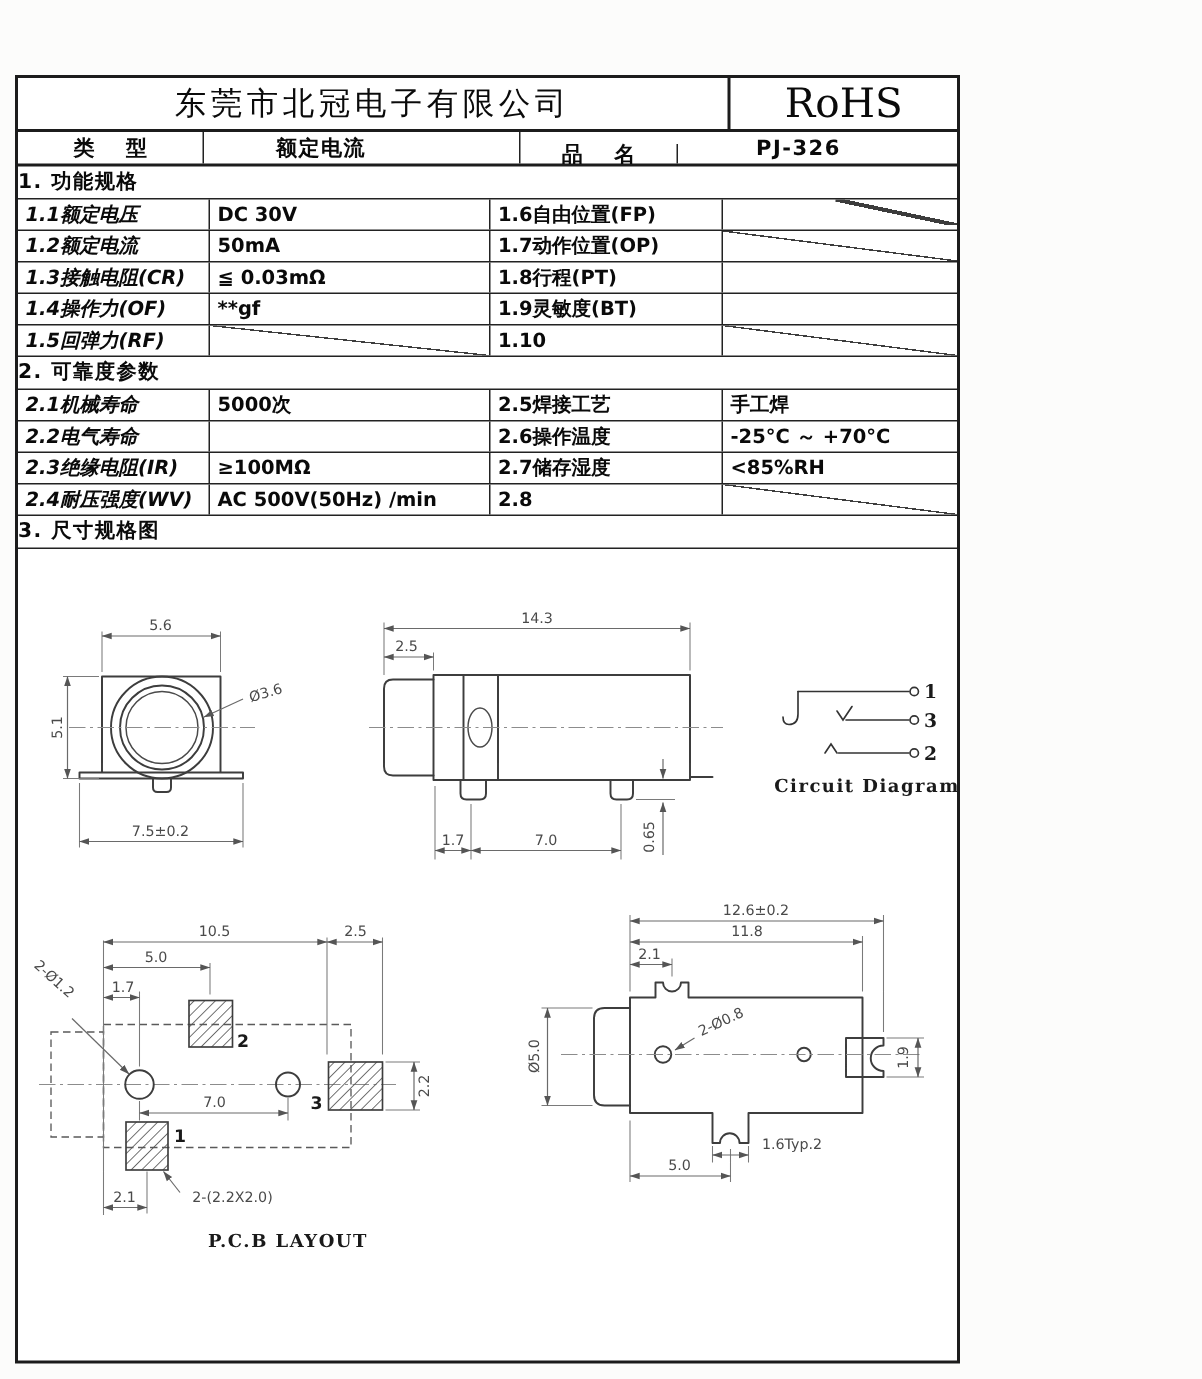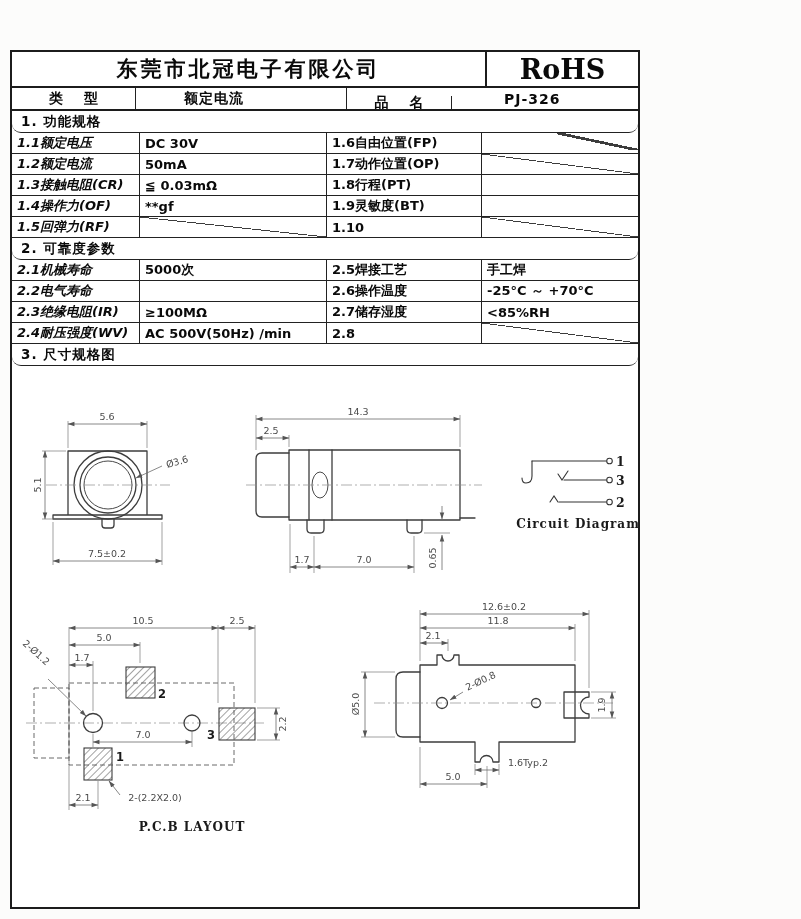--- a/index.html
+++ b/index.html
@@ -1,28 +1,28 @@
 <!DOCTYPE html>
 <html><head>
 <meta charset="utf-8">
 <style>
   * { box-sizing: border-box; margin: 0; padding: 0; }
   html,body { width: 801px; height: 919px; background:#fcfcfb; font-family:"DejaVu Sans","Liberation Sans",sans-serif; position:relative; overflow:hidden; }
   .doc { position:absolute; left:10px; top:50px; width:630px; height:859px; border:2px solid #1c1c1c; background:#ffffff; }
   .row { display:flex; border-bottom:1px solid #222; }
   .hdr { height:36px; border-bottom:2px solid #1c1c1c; }
-  .hdr-company { flex:1; display:flex; align-items:center; justify-content:center; font-size:21px; font-weight:bold; letter-spacing:3px; color:#0a0a0a; }
-  .hdr-rohs { width:153px; border-left:2px solid #1c1c1c; display:flex; align-items:center; justify-content:center; font-family:"DejaVu Serif","Liberation Serif",serif; font-size:27px; color:#0a0a0a;font-weight:bold; }
+  .hdr-company { flex:1; display:flex; align-items:center; justify-content:center; font-size:21px; font-weight:normal; letter-spacing:3px; color:#0a0a0a; }
+  .hdr-rohs { width:153px; border-left:2px solid #1c1c1c; display:flex; align-items:center; justify-content:center; font-family:"DejaVu Serif","Liberation Serif",serif; font-size:27px; color:#0a0a0a; }
   .trow { height:23px; border-bottom:2px solid #1c1c1c; font-weight:bold; font-size:14px; }
   .trow .tc { display:flex; align-items:center; border-right:1.5px solid #222; color:#0a0a0a; }
   .tc1 { width:124px; justify-content:center; letter-spacing:8px; padding-left:8px; }
   .tc2 { width:211px; padding-left:48px; letter-spacing:1px; }
   .tc3 { width:105px; justify-content:center; letter-spacing:8px; padding-left:8px;margin-top:8px; }
   .tc4 { flex:1; padding-left:52px; border-right:none !important; letter-spacing:1px; }
-  .stitle { height:22px; line-height:21px; border-bottom:1px solid #222; font-weight:bold; font-size:13.5px; padding-left:9px; color:#0a0a0a; letter-spacing:1px;border-radius:9px; }
+  .stitle { height:22px; line-height:21px; border-bottom:1px solid #222; font-weight:bold; font-size:13.5px; color:#0a0a0a; letter-spacing:1px; }
   .srow { height:21px; font-weight:bold; font-size:13px; color:#0a0a0a; }
   .srow > div { display:flex; align-items:center; border-right:1px solid #222; padding-left:5px; overflow:hidden; white-space:nowrap; }
   .c1 { width:128px;font-style:italic; }
   .c2 { width:187px; }
   .c3 { width:155px; }
   .c4 { flex:1; border-right:none !important; }
   .diag { background-image:linear-gradient(to top right, transparent 48.8%, #3c3c3c 48.8%, #3c3c3c 51.2%, transparent 51.2%); }
   .diag-half { background-image:linear-gradient(to top right, transparent 46%, #3c3c3c 46%, #3c3c3c 54%, transparent 54%); background-size:52% 86%; background-repeat:no-repeat; background-position:right top; }
   .draw-area { position:absolute; left:0px; top:315px; width:648px; height:540px; }
   svg text { font-family:"DejaVu Sans","Liberation Sans",sans-serif; }

